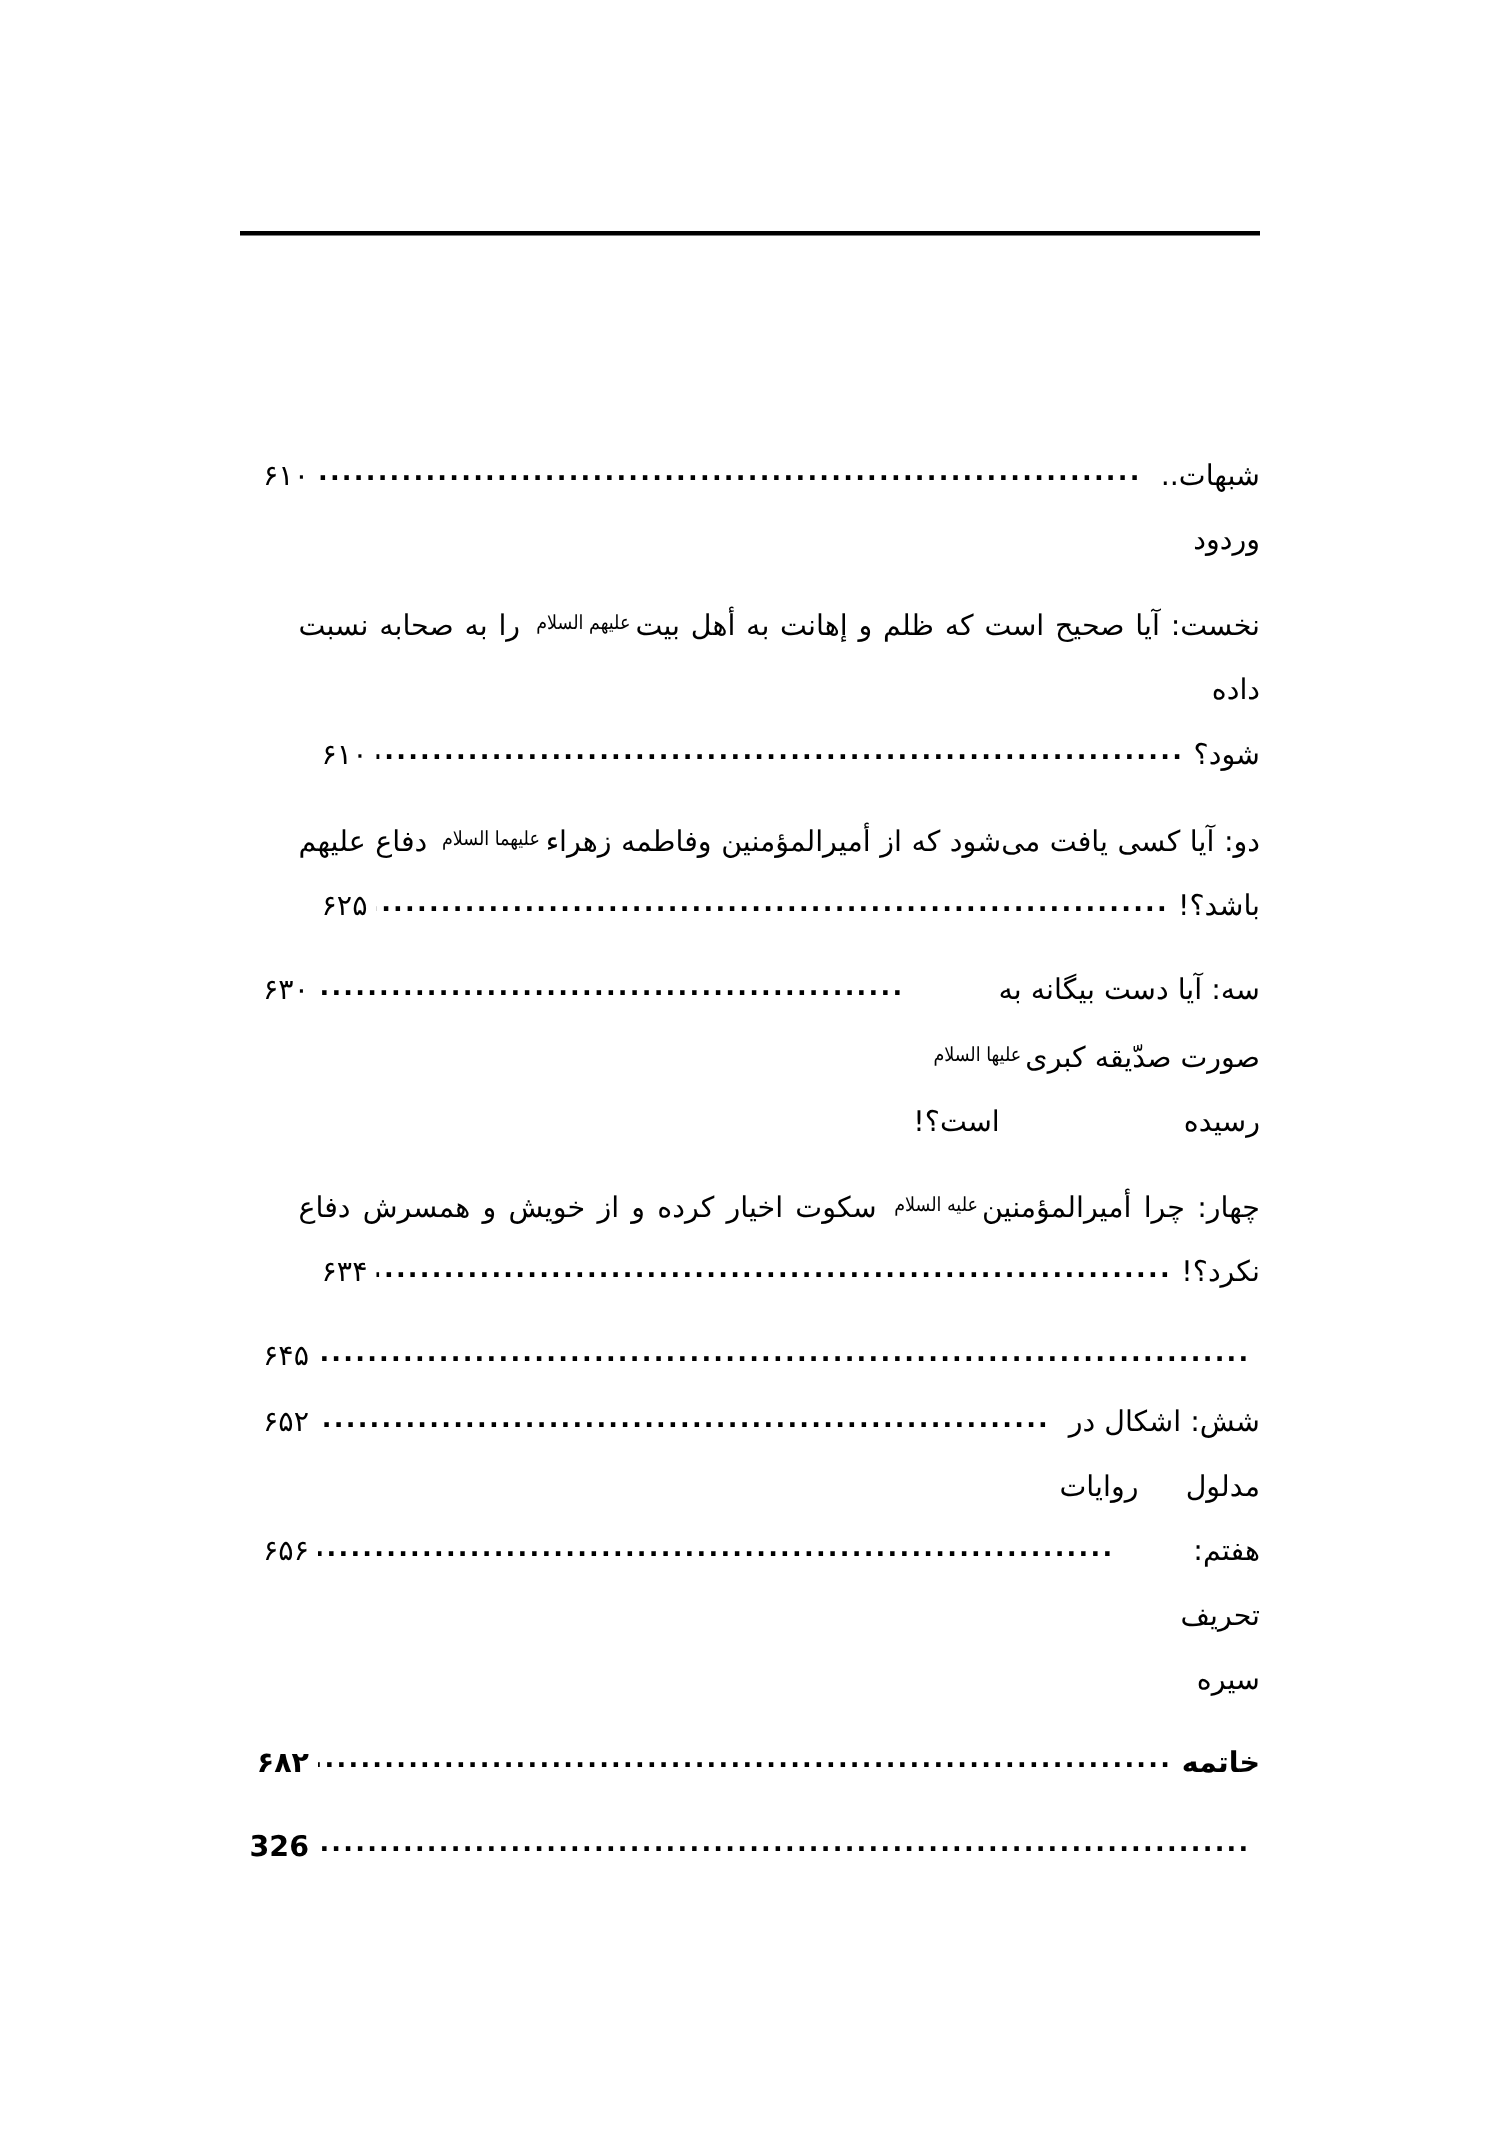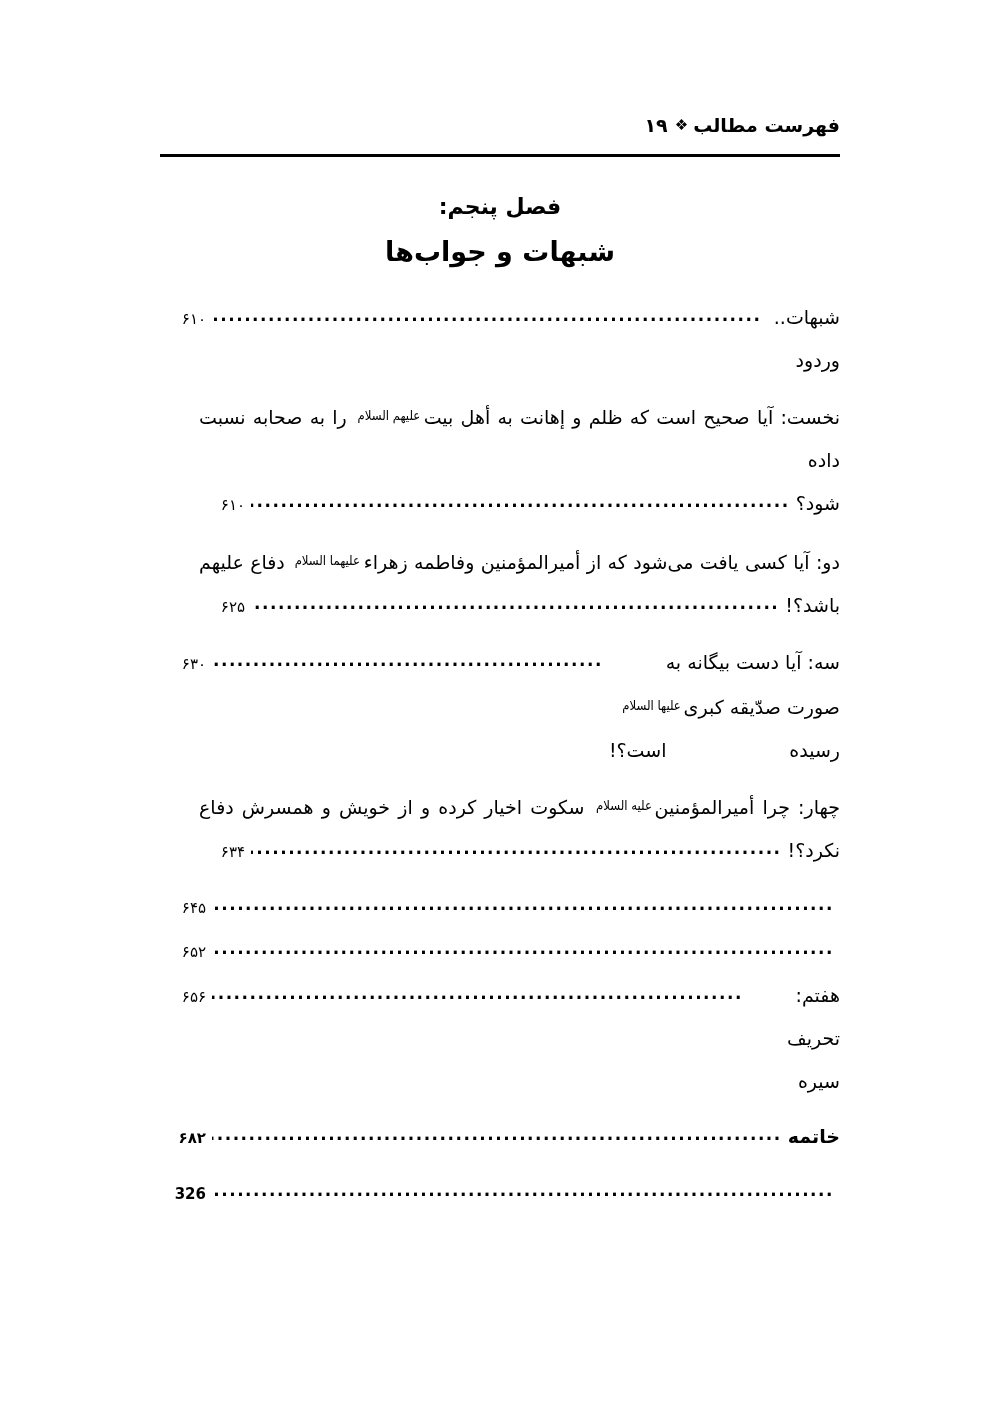--- a/index.html
+++ b/index.html
@@ -134,21 +134,21 @@
     font-weight: 700;
     letter-spacing: 1.5px;
     font-size: 17px;
     position: relative;
     top: -3px;
     color: #000;
   }
   .toc-page {
     flex: 0 0 auto;
     white-space: nowrap;
-    font-size: 15px;
+    font-size: 19px;
     min-width: 46px;
     text-align: left;
   }
 
   
   .toc-wrap {
     direction: rtl;
     text-align: justify;
     font-size: 19px;
     line-height: 43px;
@@ -172,35 +172,26 @@
     letter-spacing: -1px;
     display: inline-block;
     transform: scaleX(0.9);
   }
 </style>
 </head>
 <body>
 
 <div class="page">
 
-  <div class="header">
-    <span class="header-inner">
-      <span class="header-text">فهرست مطالب</span><span class="header-sep">❖</span><span class="header-pageno">۱۹</span>
-    </span>
-  </div>
 
   <div class="rule-solid"></div>
   <div class="rule-dotted">
     
   </div>
 
-  <div class="chapter">
-    <div class="chapter-kicker">فصل پنجم:</div>
-    <div class="chapter-title">شبهات و جواب‌ها</div>
-  </div>
 
   <div class="toc">
 
     <div class="toc-entry">
       <div class="toc-line">
         <span class="toc-title">شبهات.. وردود</span>
         <span class="toc-leader">...............................................................................................................</span>
         <span class="toc-page">۶۱۰</span>
       </div>
     </div>
@@ -248,20 +239,21 @@
 
     <div class="toc-entry spaced">
       <div class="toc-line">
         <span class="toc-leader">...............................................................................................................</span>
         <span class="toc-page">۶۴۵</span>
       </div>
     </div>
 
     <div class="toc-entry">
       <div class="toc-line">
+        <span class="toc-title">شش: اشکال در مدلول روایات</span>
         <span class="toc-leader">...............................................................................................................</span>
         <span class="toc-page">۶۵۲</span>
       </div>
     </div>
 
     <div class="toc-entry">
       <div class="toc-line">
         <span class="toc-title">هفتم: تحریف سیره</span>
         <span class="toc-leader">...............................................................................................................</span>
         <span class="toc-page">۶۵۶</span>

